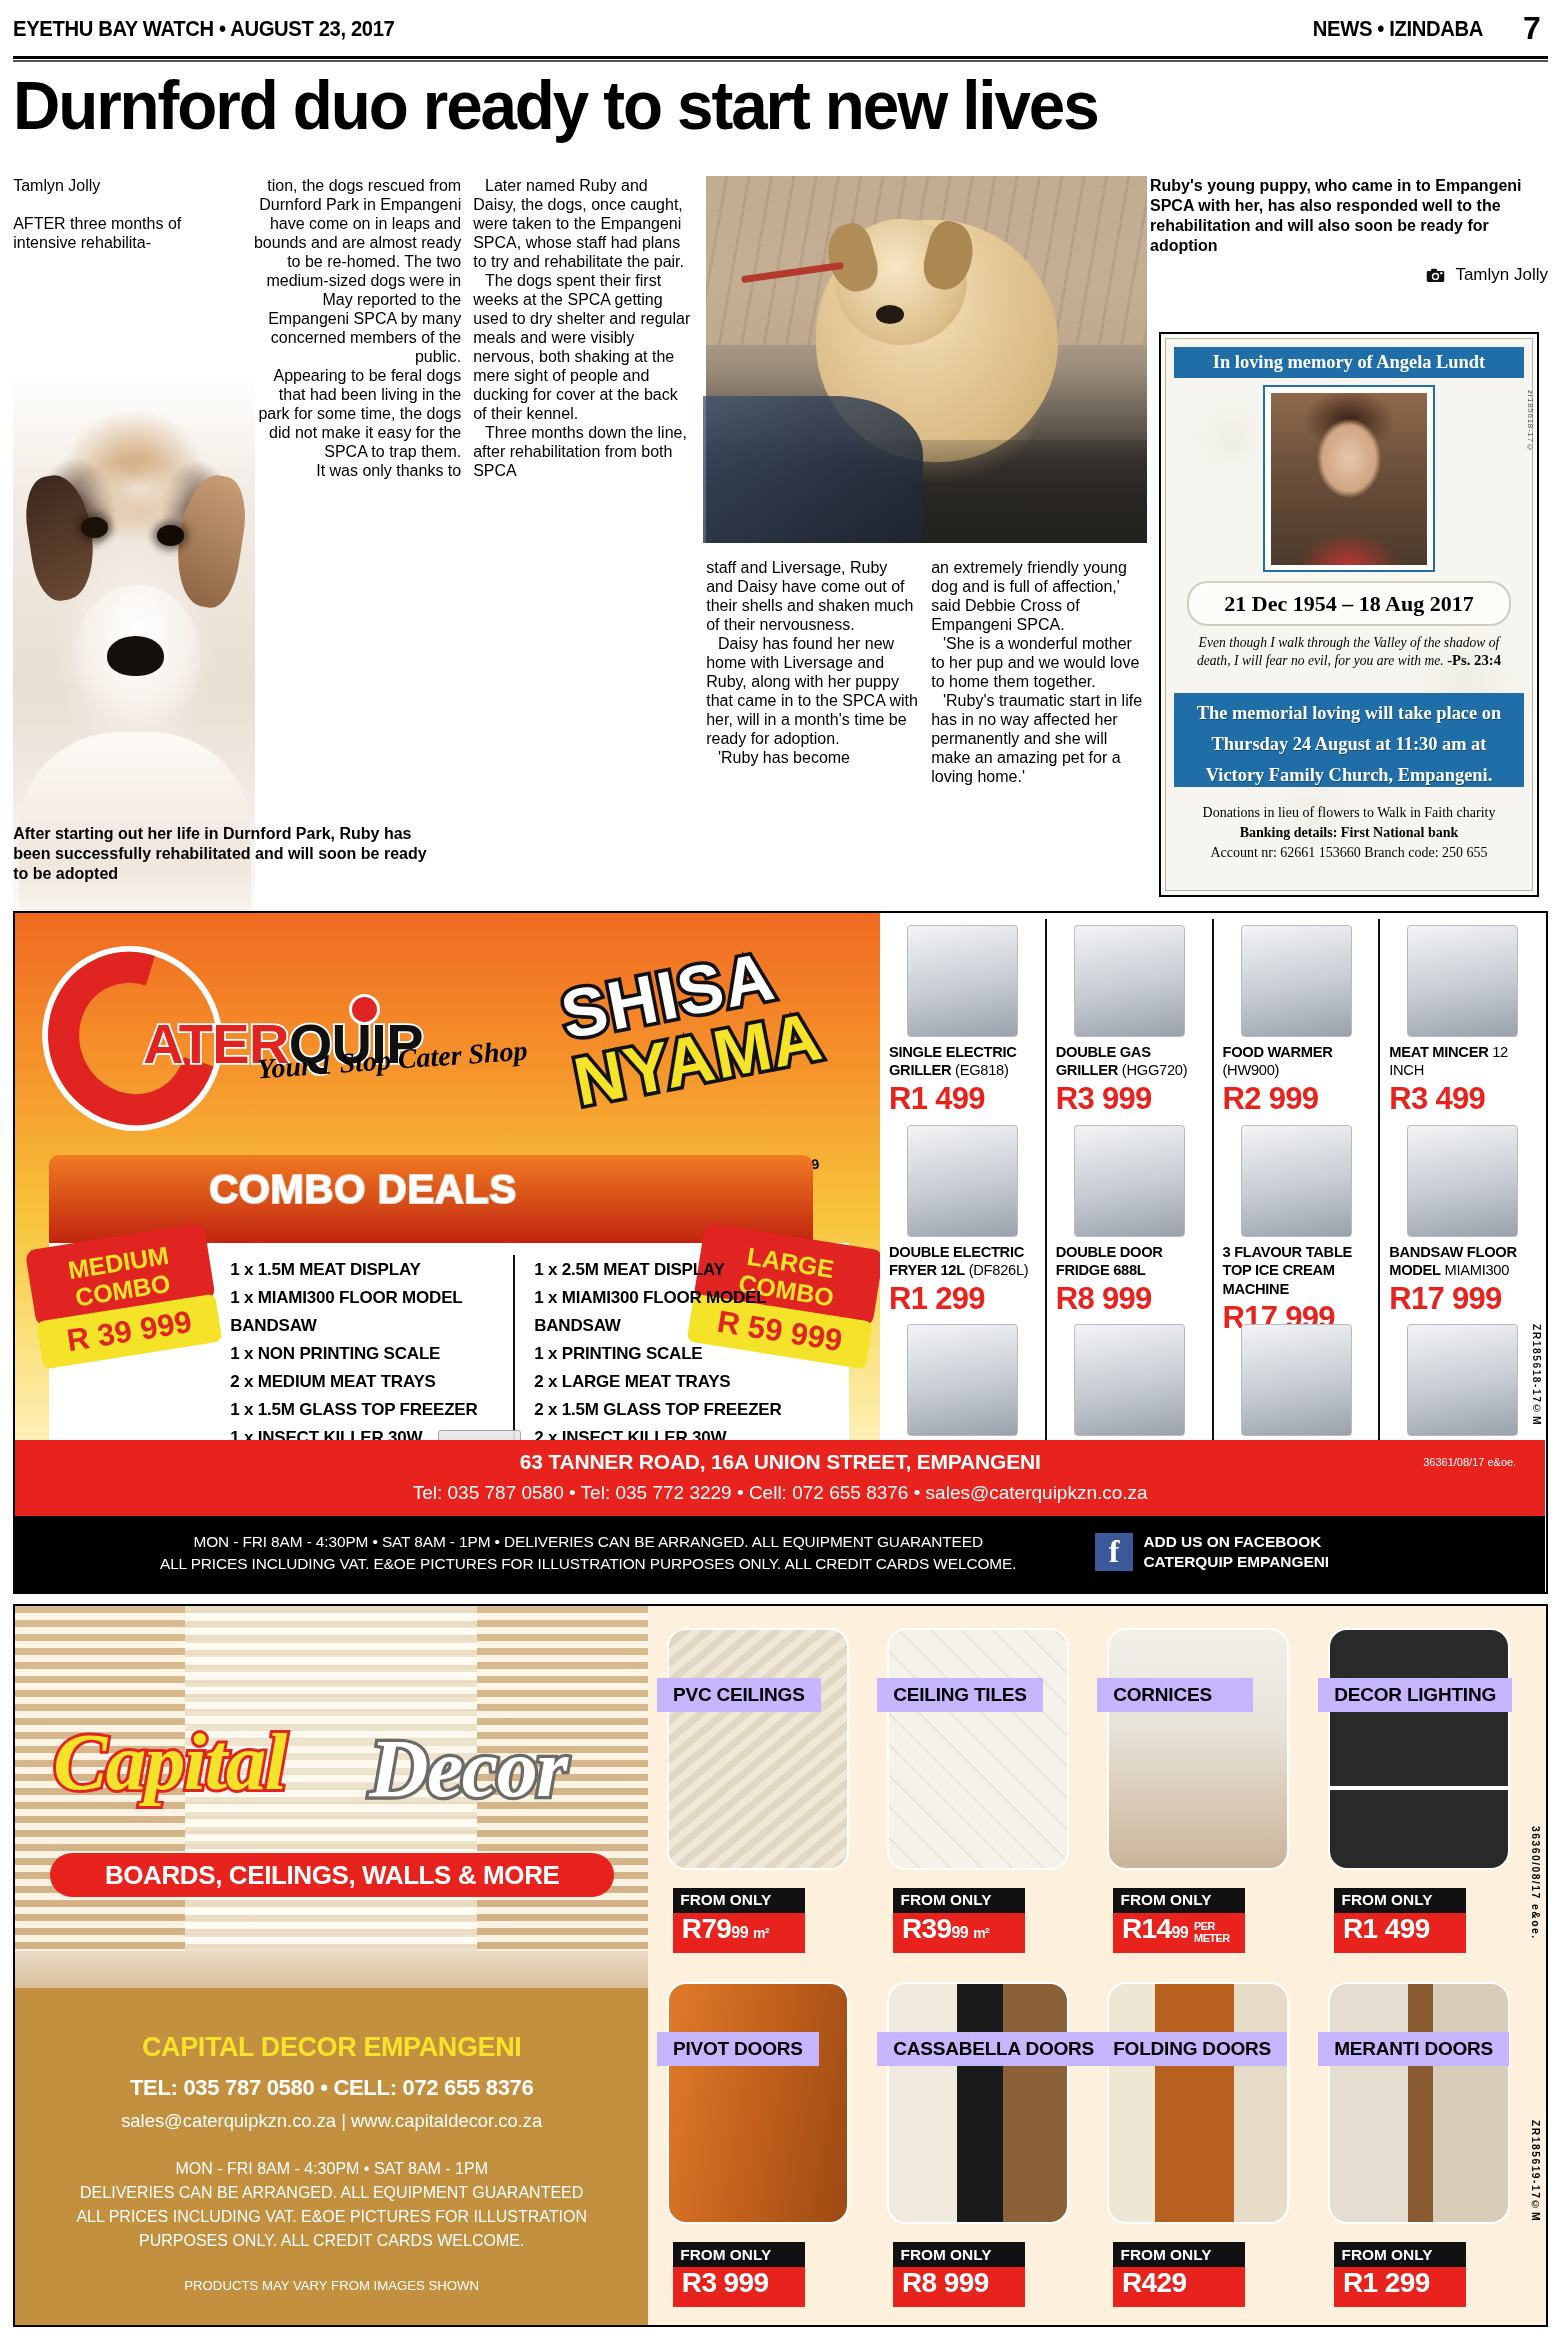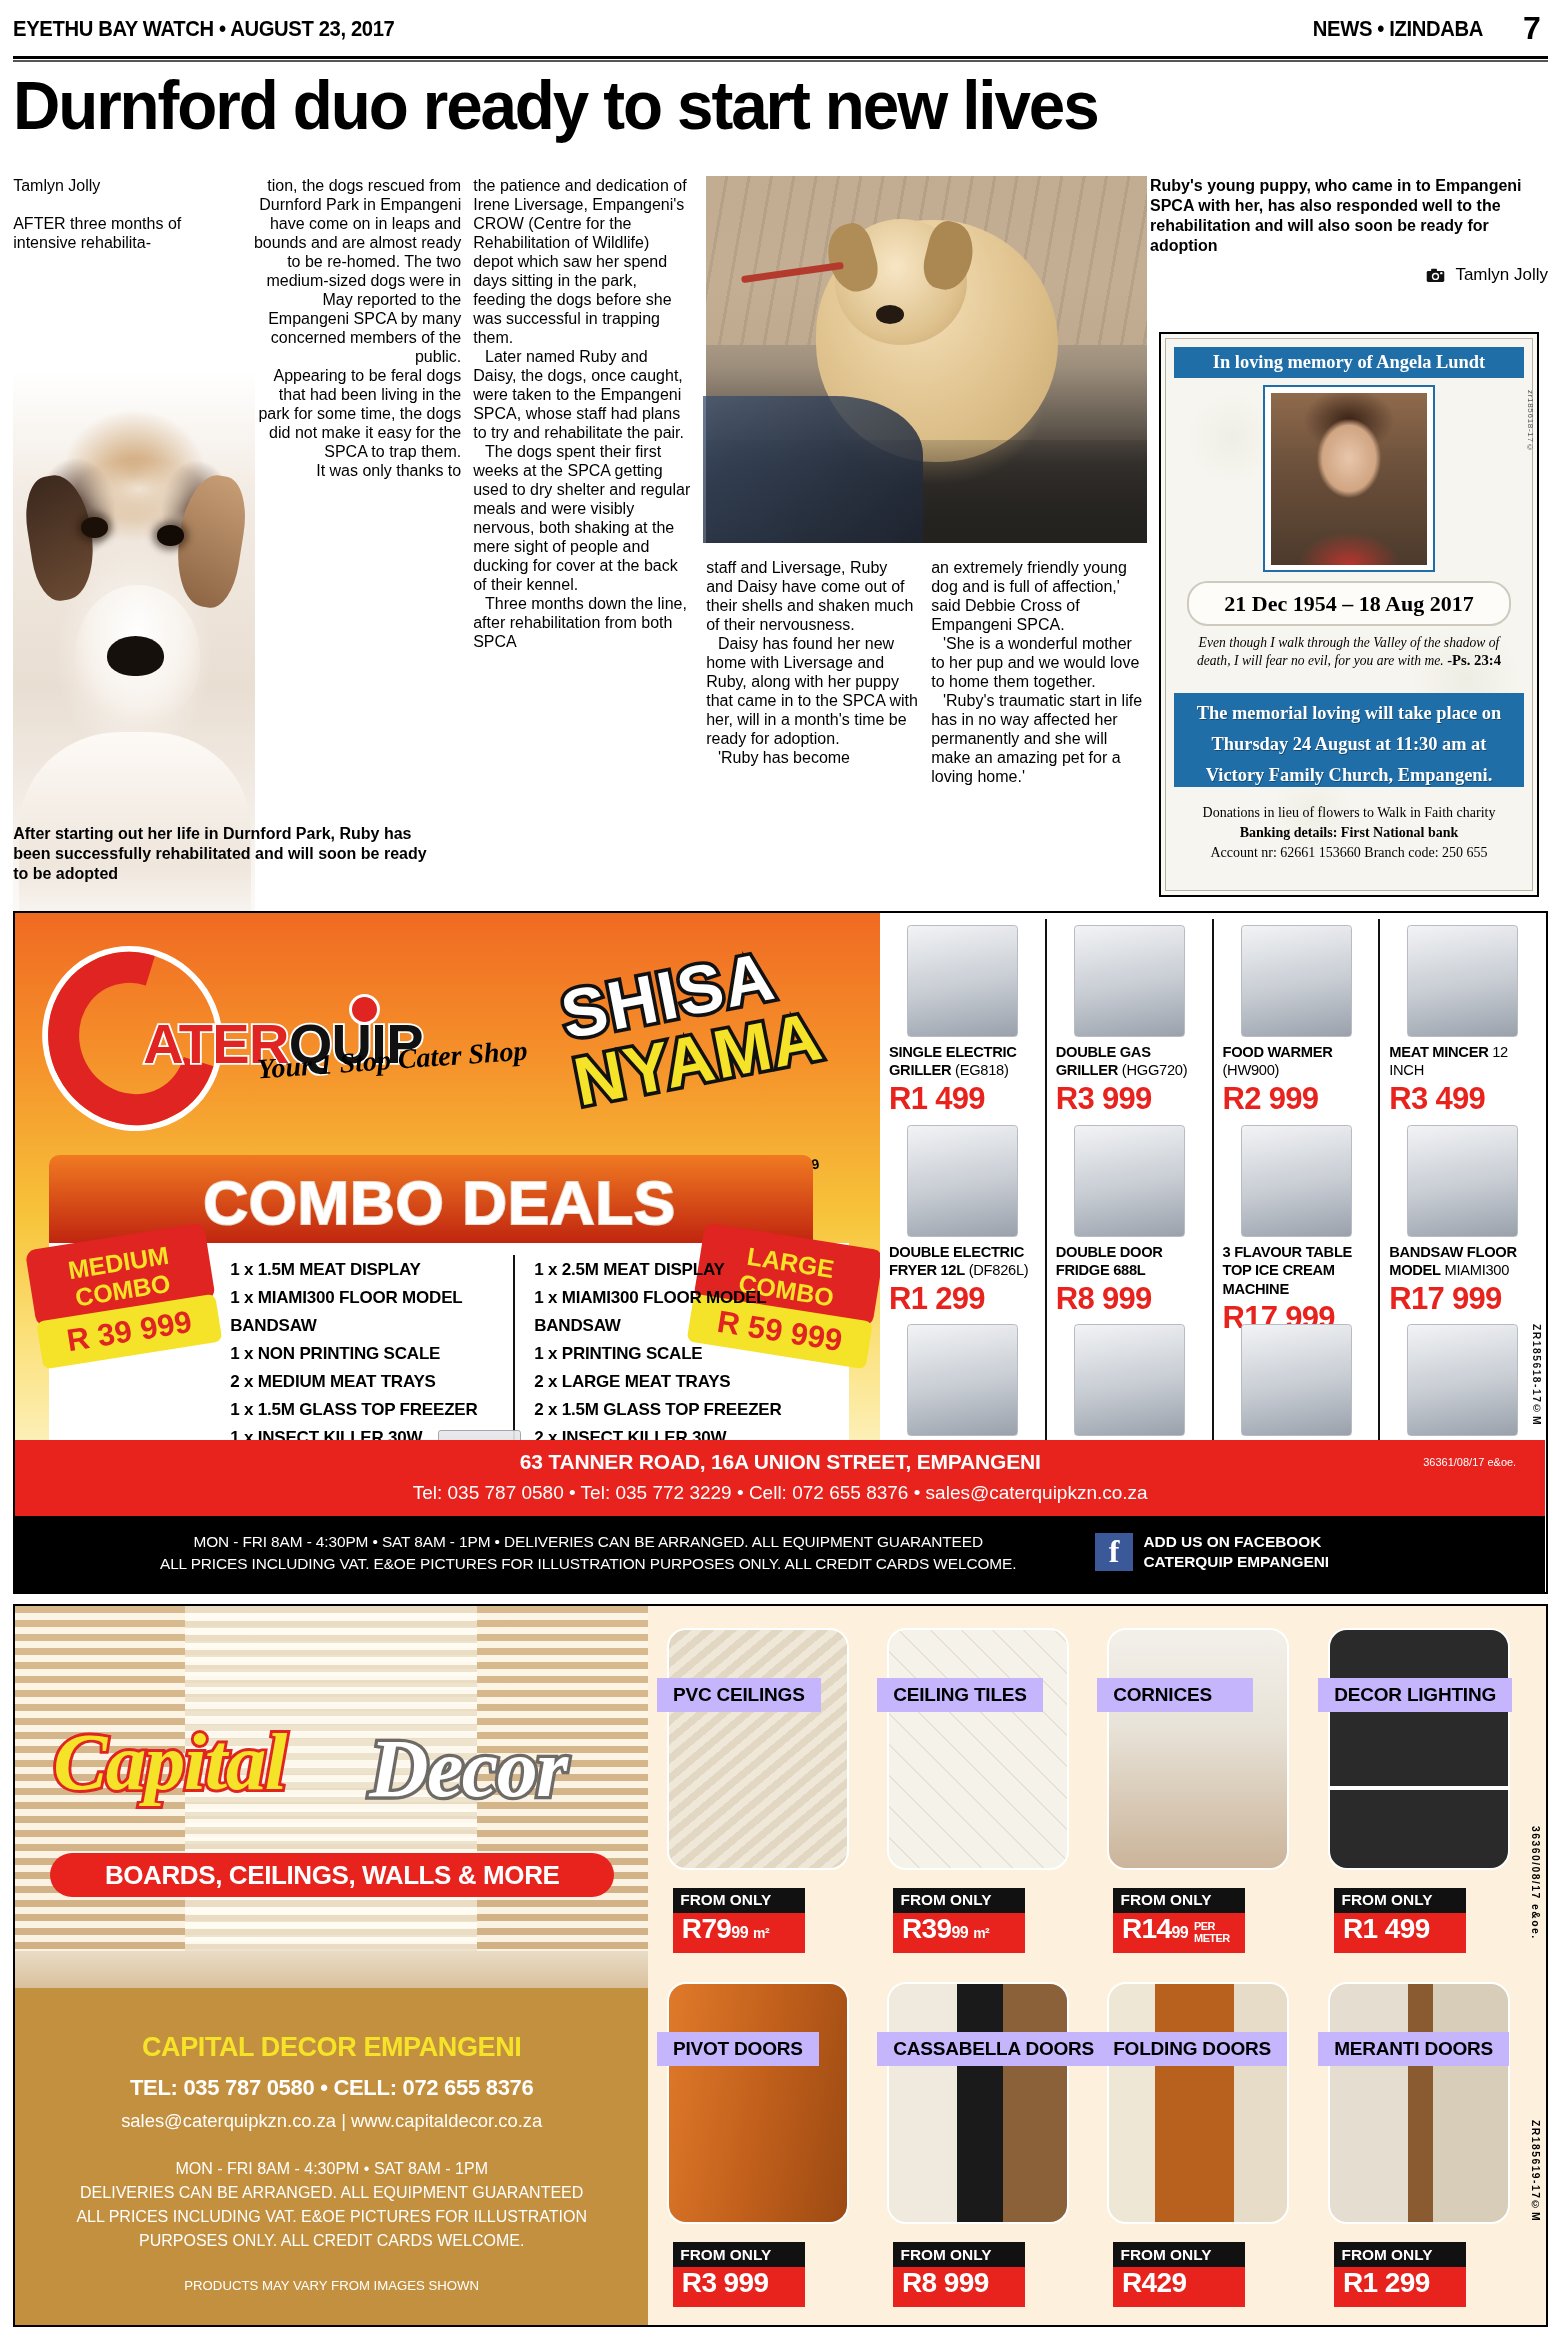--- a/index.html
+++ b/index.html
@@ -103,21 +103,21 @@
   .cq-word{position:absolute;left:94px;top:60px;font-size:56px;font-weight:bold;letter-spacing:-0.7px;}
   .cq-word .r{color:#e02421;-webkit-text-stroke:3.7px #fff;paint-order:stroke fill;}
   .cq-word .k{color:#111;-webkit-text-stroke:3.7px #fff;paint-order:stroke fill;}
   .cq-dot{position:absolute;left:300px;top:43px;width:25px;height:25px;border-radius:50%;background:#e02421;border:3.7px solid #fff;}
   .cq-tag{position:absolute;left:242px;top:131px;font-family:"Liberation Serif",serif;font-style:italic;font-size:28px;font-weight:bold;transform:rotate(-4deg);}
   .shisa{position:absolute;left:558px;top:34px;width:294px;height:220px;transform:rotate(-11deg);}
   .shisa .l1{font-size:68px;font-weight:bold;color:#fff;letter-spacing:1.5px;-webkit-text-stroke:7.3px #111;paint-order:stroke fill;}
   .shisa .l2{font-size:68px;font-weight:bold;color:#f5e329;letter-spacing:1.5px;-webkit-text-stroke:7.3px #111;paint-order:stroke fill;margin-top:-10.3px;}
   .valid{position:absolute;left:595px;top:256px;width:235px;font-size:14px;font-weight:bold;line-height:19px;transform:rotate(-9deg);}
   .combo-band{position:absolute;left:34px;top:242px;width:764px;height:88px;background:linear-gradient(180deg,#f07a22,#c0250f);border-radius:10.3px 10.3px 0 0;}
-  .combo-band span{position:absolute;left:154px;top:11.8px;font-size:62px;font-weight:bold;color:#fff;letter-spacing:0.7px;-webkit-text-stroke:2.2px #e7d9c8;paint-order:stroke fill;}
+  .combo-band span{position:absolute;left:160px;top:11.8px;font-size:40px;font-weight:bold;color:#fff;letter-spacing:0.7px;-webkit-text-stroke:2.2px #e7d9c8;paint-order:stroke fill;}
   .combo-body{position:absolute;left:34px;top:330px;width:800px;height:286px;background:#fff;border-radius:0 0 8.8px 8.8px;}
   .combo-tag{position:absolute;width:181px;height:118px;transform:rotate(-9deg);}
   .combo-tag .top{background:#e02421;border-radius:10.3px;padding:11.8px 7.3px 8.8px;text-align:center;}
   .combo-tag .top div{color:#f5e329;font-size:25px;font-weight:bold;line-height:28px;}
   .combo-tag .bot{background:#f5e329;border-radius:7.3px;margin-top:-4.4px;padding:5.9px 4.4px;text-align:center;color:#e02421;font-size:31px;font-weight:bold;}
   #tagMedium{left:-16px;top:-7.3px;}
   #tagLarge{left:646px;top:-7.3px;transform:rotate(9deg);}
   .combo-list{position:absolute;top:13.2px;font-size:17px;font-weight:bold;line-height:28px;letter-spacing:-0.2px;}
   #listMed{left:181px;width:272px;}
   #listLarge{left:485px;width:272px;}
@@ -222,21 +222,20 @@
       </div>
     </div>
 
     <div class="col" id="c2">
       <p>tion, the dogs rescued from Durnford Park in Empangeni have come on in leaps and bounds and are almost ready to be re-homed. The two medium-sized dogs were in May reported to the Empangeni SPCA by many concerned members of the public.</p>
       <p class="indent">Appearing to be feral dogs that had been living in the park for some time, the dogs did not make it easy for the SPCA to trap them.</p>
       <p class="indent">It was only thanks to</p>
     </div>
 
     <div class="col" id="c3">
-      <p>the patience and dedication of Irene Liversage, Empangeni's CROW (Centre for the Rehabilitation of Wildlife) depot which saw her spend days sitting in the park, feeding the dogs before she was successful in trapping them.</p>
       <p class="indent">Later named Ruby and Daisy, the dogs, once caught, were taken to the Empangeni SPCA, whose staff had plans to try and rehabilitate the pair.</p>
       <p class="indent">The dogs spent their first weeks at the SPCA getting used to dry shelter and regular meals and were visibly nervous, both shaking at the mere sight of people and ducking for cover at the back of their kennel.</p>
       <p class="indent">Three months down the line, after rehabilitation from both SPCA</p>
     </div>
 
     <div class="photo2">
       <div class="pave"></div>
       <div class="pup-body"></div>
       <div class="pup-head"></div>
       <div class="pup-ear1"></div>

